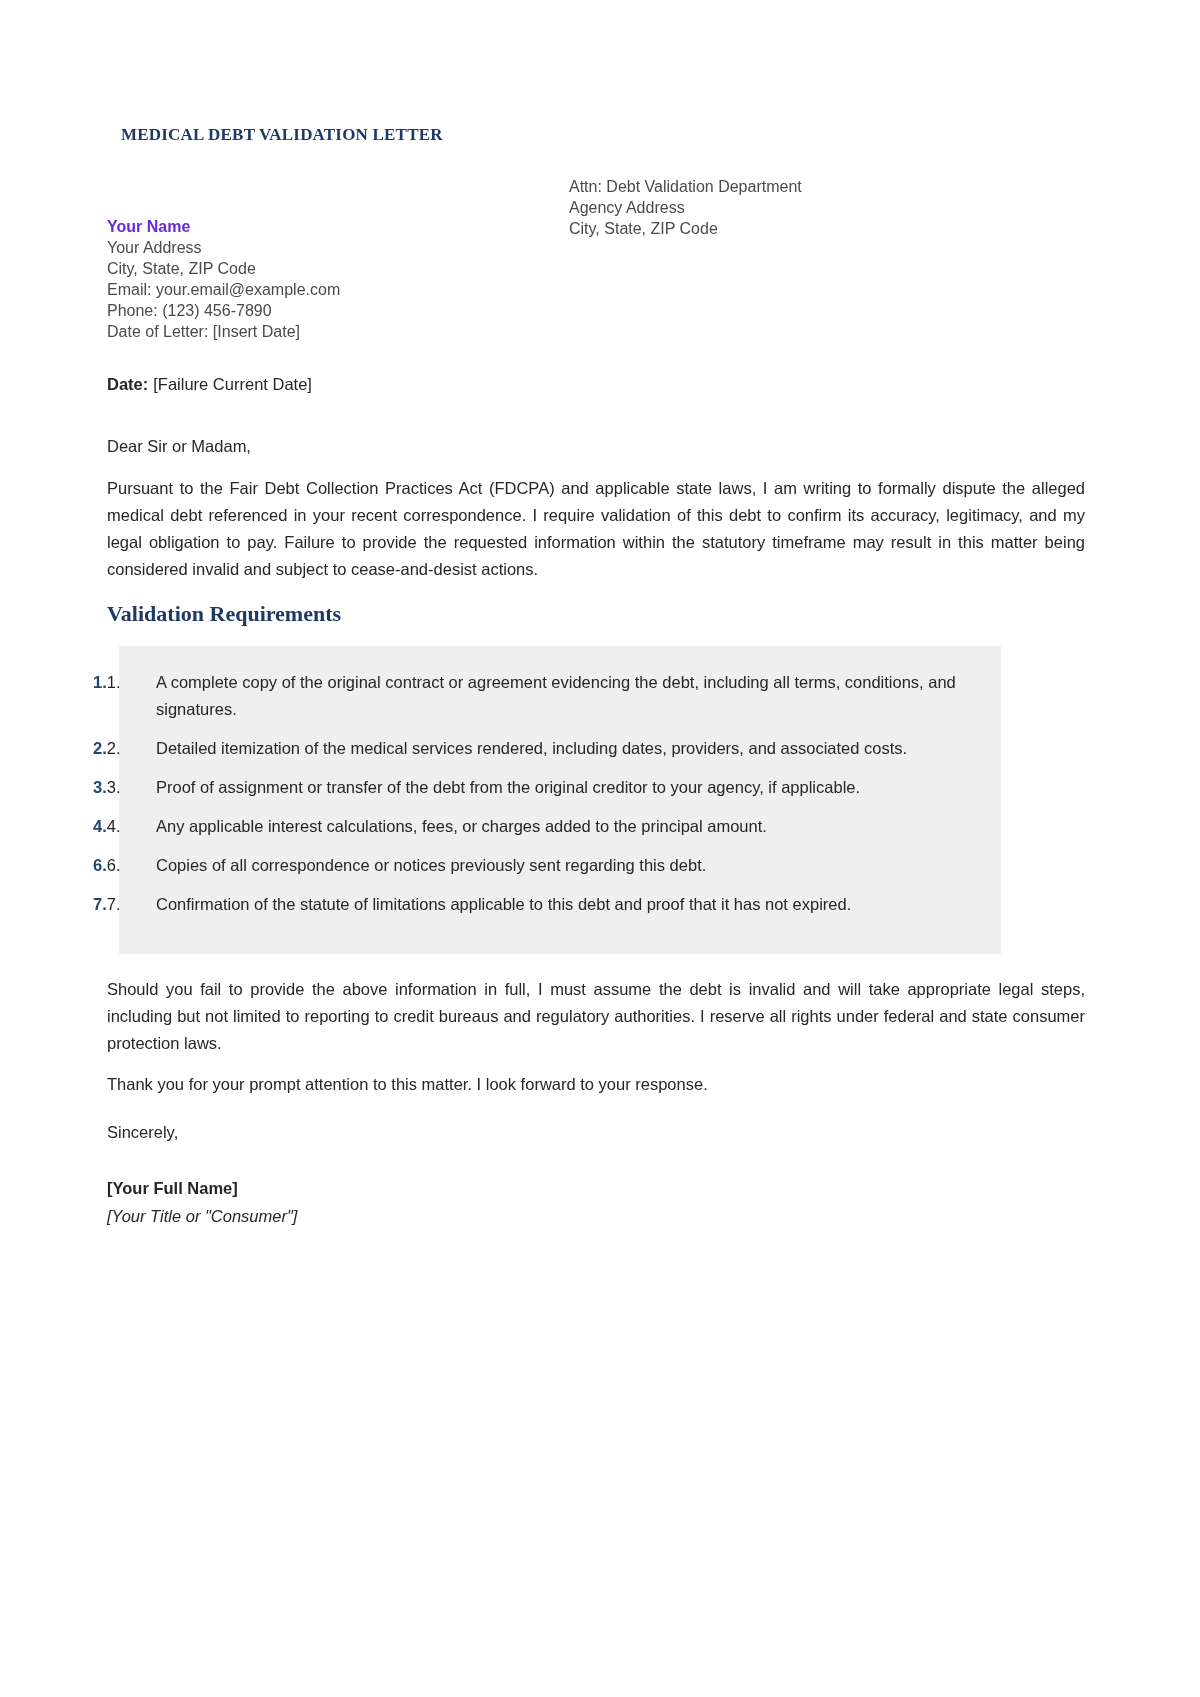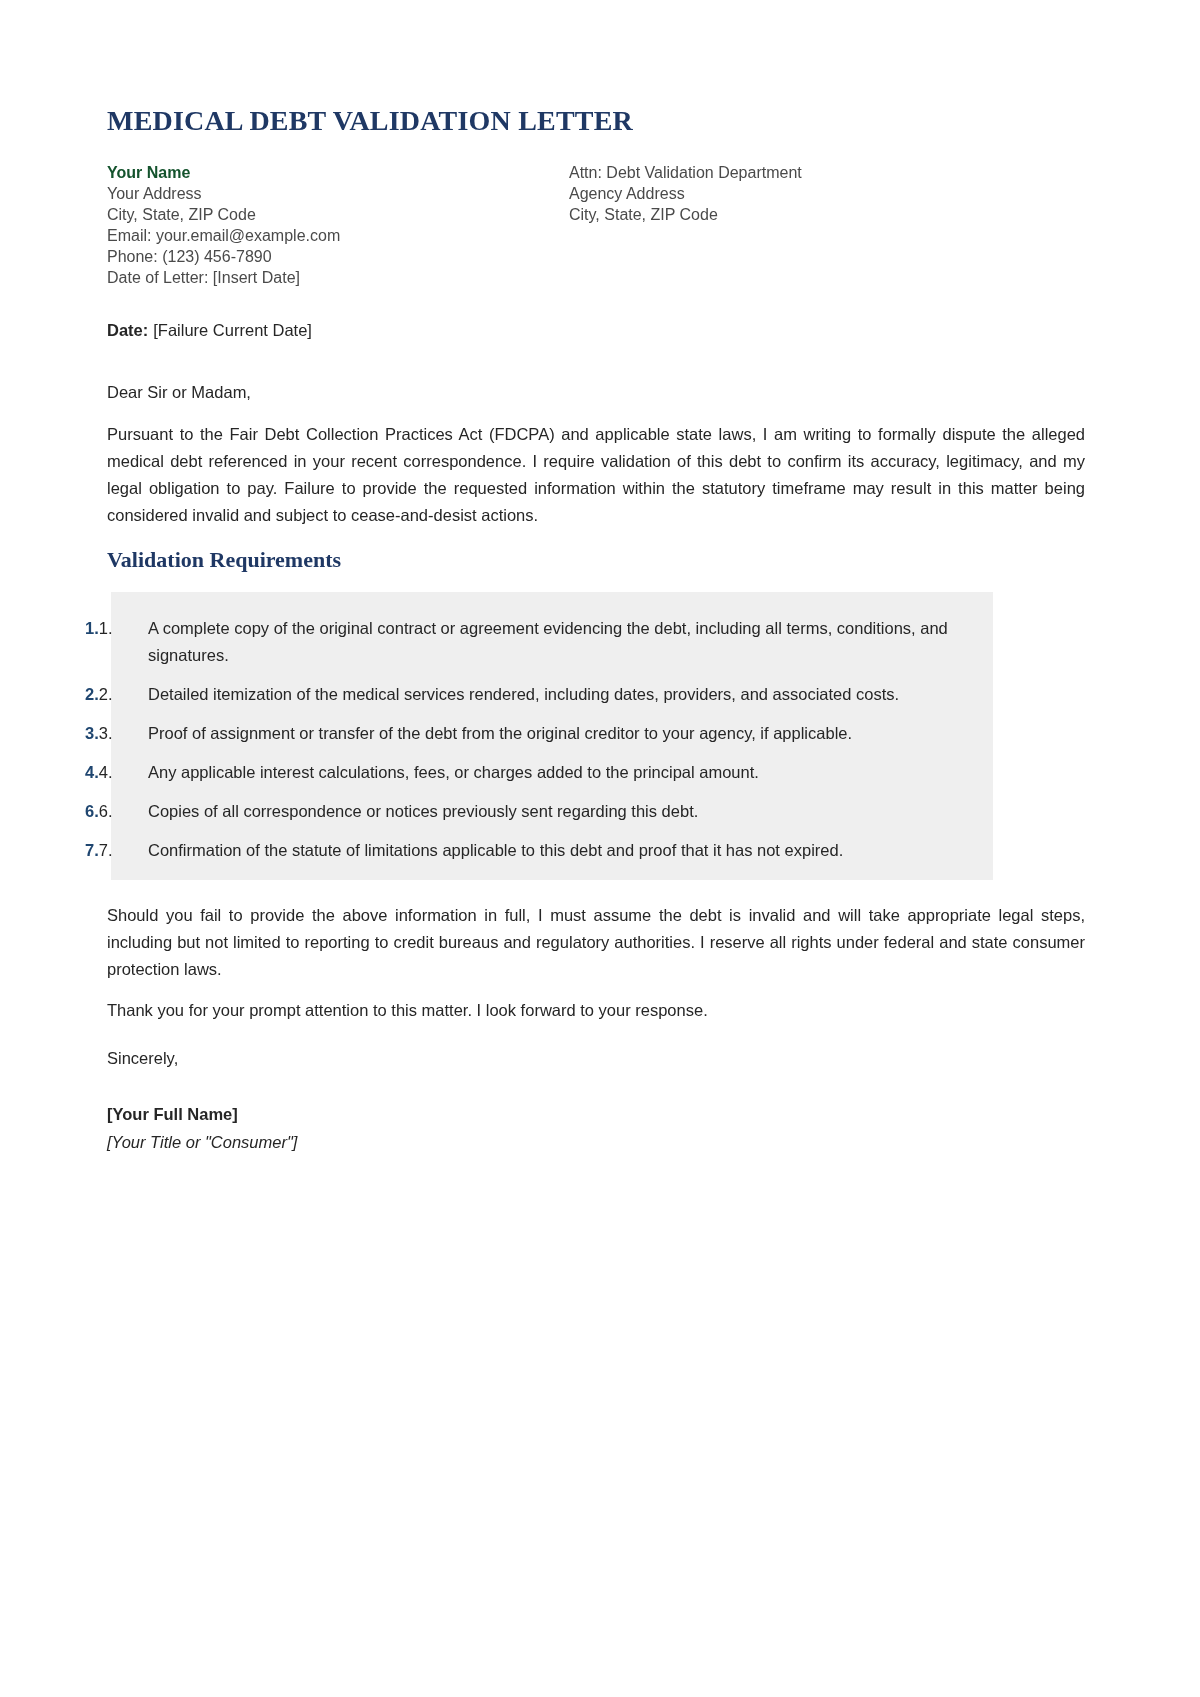--- a/index.html
+++ b/index.html
@@ -13,47 +13,47 @@
   html,body{margin:0;padding:0;background:#ffffff;}
   body{width:1200px;}
   .page{
     width:1200px;height:1697px;background:#ffffff;
     padding:107px 115px 0 107px;
     font-family:"Liberation Sans","DejaVu Sans",sans-serif;
     color:var(--body-text);
     font-size:16.5px;
   }
   h1.letter-title{
-    margin:0;
+    margin:14px;
     font-family:"Liberation Serif","DejaVu Serif",serif;
-    font-weight:bold;font-size:28px;line-height:28px;
+    font-weight:bold;font-size:17px;line-height:28px;
     color:var(--accent);
     letter-spacing:.2px;
   }
   .address-row{display:flex;margin-top:27px;line-height:21px;font-size:16px;color:var(--muted-text);}
   .address-col.sender{width:462px;flex:0 0 462px;}
   .address-col.recipient{flex:1;}
-  .addr-name{font-weight:bold;color:#14532d;}
+  .addr-name{font-weight:bold;color:#6d28d9;margin-top:40px;}
   p{margin:0;line-height:27px;}
   .date-line{margin-top:29px;}
   .date-label{font-weight:bold;margin-right:5px;}
   .salutation{margin-top:35px;}
   .intro{margin-top:15px;text-align:justify;}
   h2.section-heading{
     margin:19px 0 0;
     font-family:"Liberation Serif","DejaVu Serif",serif;
     font-weight:bold;font-size:22px;line-height:24px;
     color:var(--accent);
   }
   .req-intro{margin-top:16px;}
   ol.req-box{
     list-style:none;
-    margin:20px 0 0 4px;
+    margin:20px 0 0 12px;
     width:882px;
-    padding:23px 40px 16px 0;
+    padding:23px 40px 36px 0;
     background:var(--list-background);
   }
   .req-item{display:flex;margin-bottom:12px;line-height:27px;}
   .req-item:last-child{margin-bottom:0;}
   .req-num{flex:0 0 63px;margin-left:-26px;white-space:nowrap;}
   .req-num .num-bold{font-weight:bold;color:var(--number);}
   .req-num .num-plain{color:var(--body-text);}
   .req-text{flex:1;}
   .consequences{margin-top:22px;text-align:justify;}
   .closing{margin-top:14px;}

